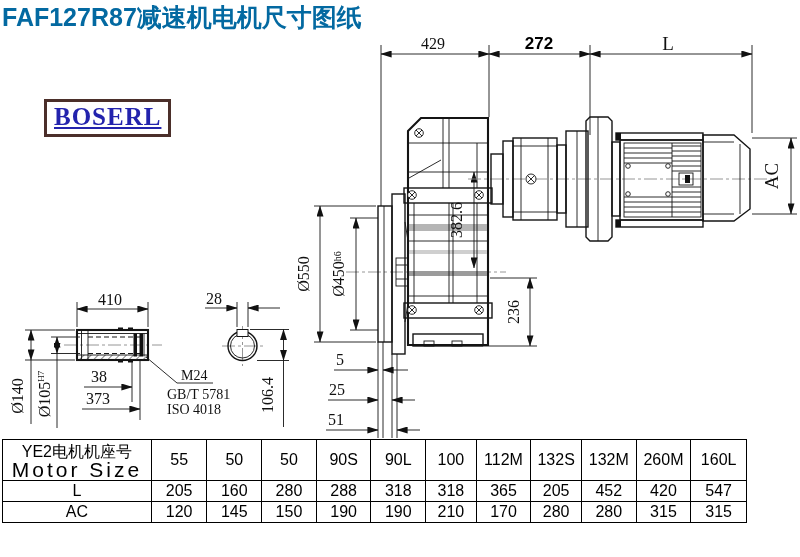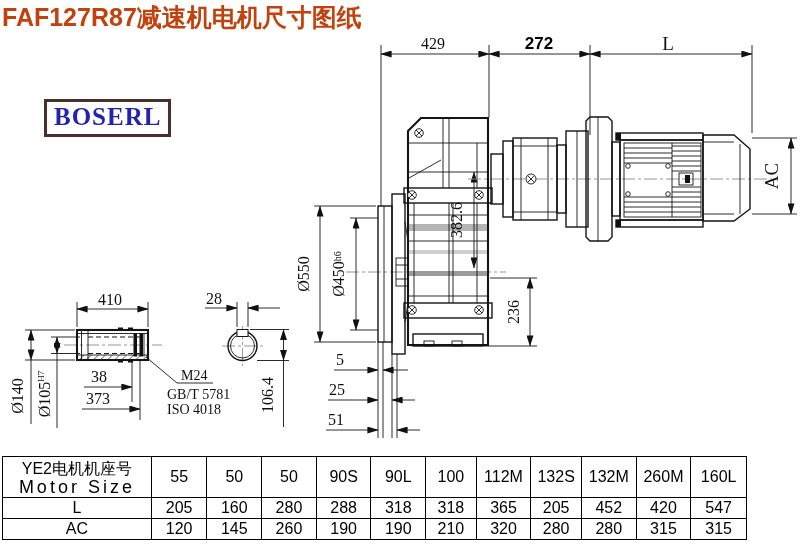--- a/index.html
+++ b/index.html
@@ -1,41 +1,41 @@
 <!DOCTYPE html>
 <html><head>
 <meta charset="utf-8">
 <style>
   html,body{margin:0;padding:0;background:#fff;}
   .page{position:relative;width:800px;height:557px;background:#fff;overflow:hidden;
         font-family:"Liberation Sans",sans-serif;}
-  .title{position:absolute;left:2px;top:1px;font-size:25px;font-weight:800;color:#c2410c;
+  .title{position:absolute;left:2px;top:1px;font-size:25px;font-weight:800;color:#0369a1;
          letter-spacing:0px;white-space:nowrap;}
   .logo{position:absolute;left:44px;top:99px;border:3px solid #4b2f2a;padding:1px 7px 3px 7px;
         background:#fff;}
   .logo span{font-family:"Liberation Serif",serif;font-weight:700;font-size:25px;color:#2323ad;
-        letter-spacing:1px;}
+        letter-spacing:1px;text-decoration:underline;}
   svg.draw{position:absolute;left:0;top:0;}
   .ln{stroke:#141414;stroke-width:1.4;fill:none;}
   .thk{stroke-width:2.1;}
   .thin{stroke-width:0.9;}
   .cl{stroke:#8a8a8a;stroke-width:0.9;fill:none;stroke-dasharray:13 3 3 3;}
   .dash{stroke-dasharray:5 3;stroke-width:1;}
   .dim{font-family:"Liberation Serif",serif;font-size:16px;fill:#111;}
   .dim14{font-family:"Liberation Serif",serif;font-size:14px;fill:#111;}
   .dimB{font-family:"Liberation Sans",sans-serif;font-weight:700;font-size:17px;fill:#000;}
   .dimL{font-family:"Liberation Serif",serif;font-size:19px;fill:#111;}
-  table.spec{position:absolute;left:2px;top:456px;border-collapse:collapse;table-layout:fixed;
+  table.spec{position:absolute;left:2px;top:439px;border-collapse:collapse;table-layout:fixed;
         width:745px;background:#fff;}
   table.spec td{border:1.7px solid #000;text-align:center;vertical-align:middle;
         font-size:16px;color:#000;padding:0;}
   table.spec tr.hdr td{height:40px;}
   table.spec tr.data td{height:20px;}
   .hdr-cn{font-size:16px;line-height:19px;}
-  .hdr-en{font-size:18px;line-height:18px;letter-spacing:3px;}
+  .hdr-en{font-size:21px;line-height:18px;letter-spacing:3px;}
 </style>
 </head>
 <body>
 
 <div class="page">
 
   <div class="title">FAF127R87减速机电机尺寸图纸</div>
 
   <div class="logo">
     <span>BOSERL</span>
@@ -338,25 +338,25 @@
       <td>365</td>
       <td>205</td>
       <td>452</td>
       <td>420</td>
       <td>547</td>
     </tr>
     <tr class="data">
       <td>AC</td>
       <td>120</td>
       <td>145</td>
-      <td>260</td>
+      <td>150</td>
       <td>190</td>
       <td>190</td>
       <td>210</td>
-      <td>320</td>
+      <td>170</td>
       <td>280</td>
       <td>280</td>
       <td>315</td>
       <td>315</td>
     </tr>
   </tbody>
     </table>
 
 </div>
 

